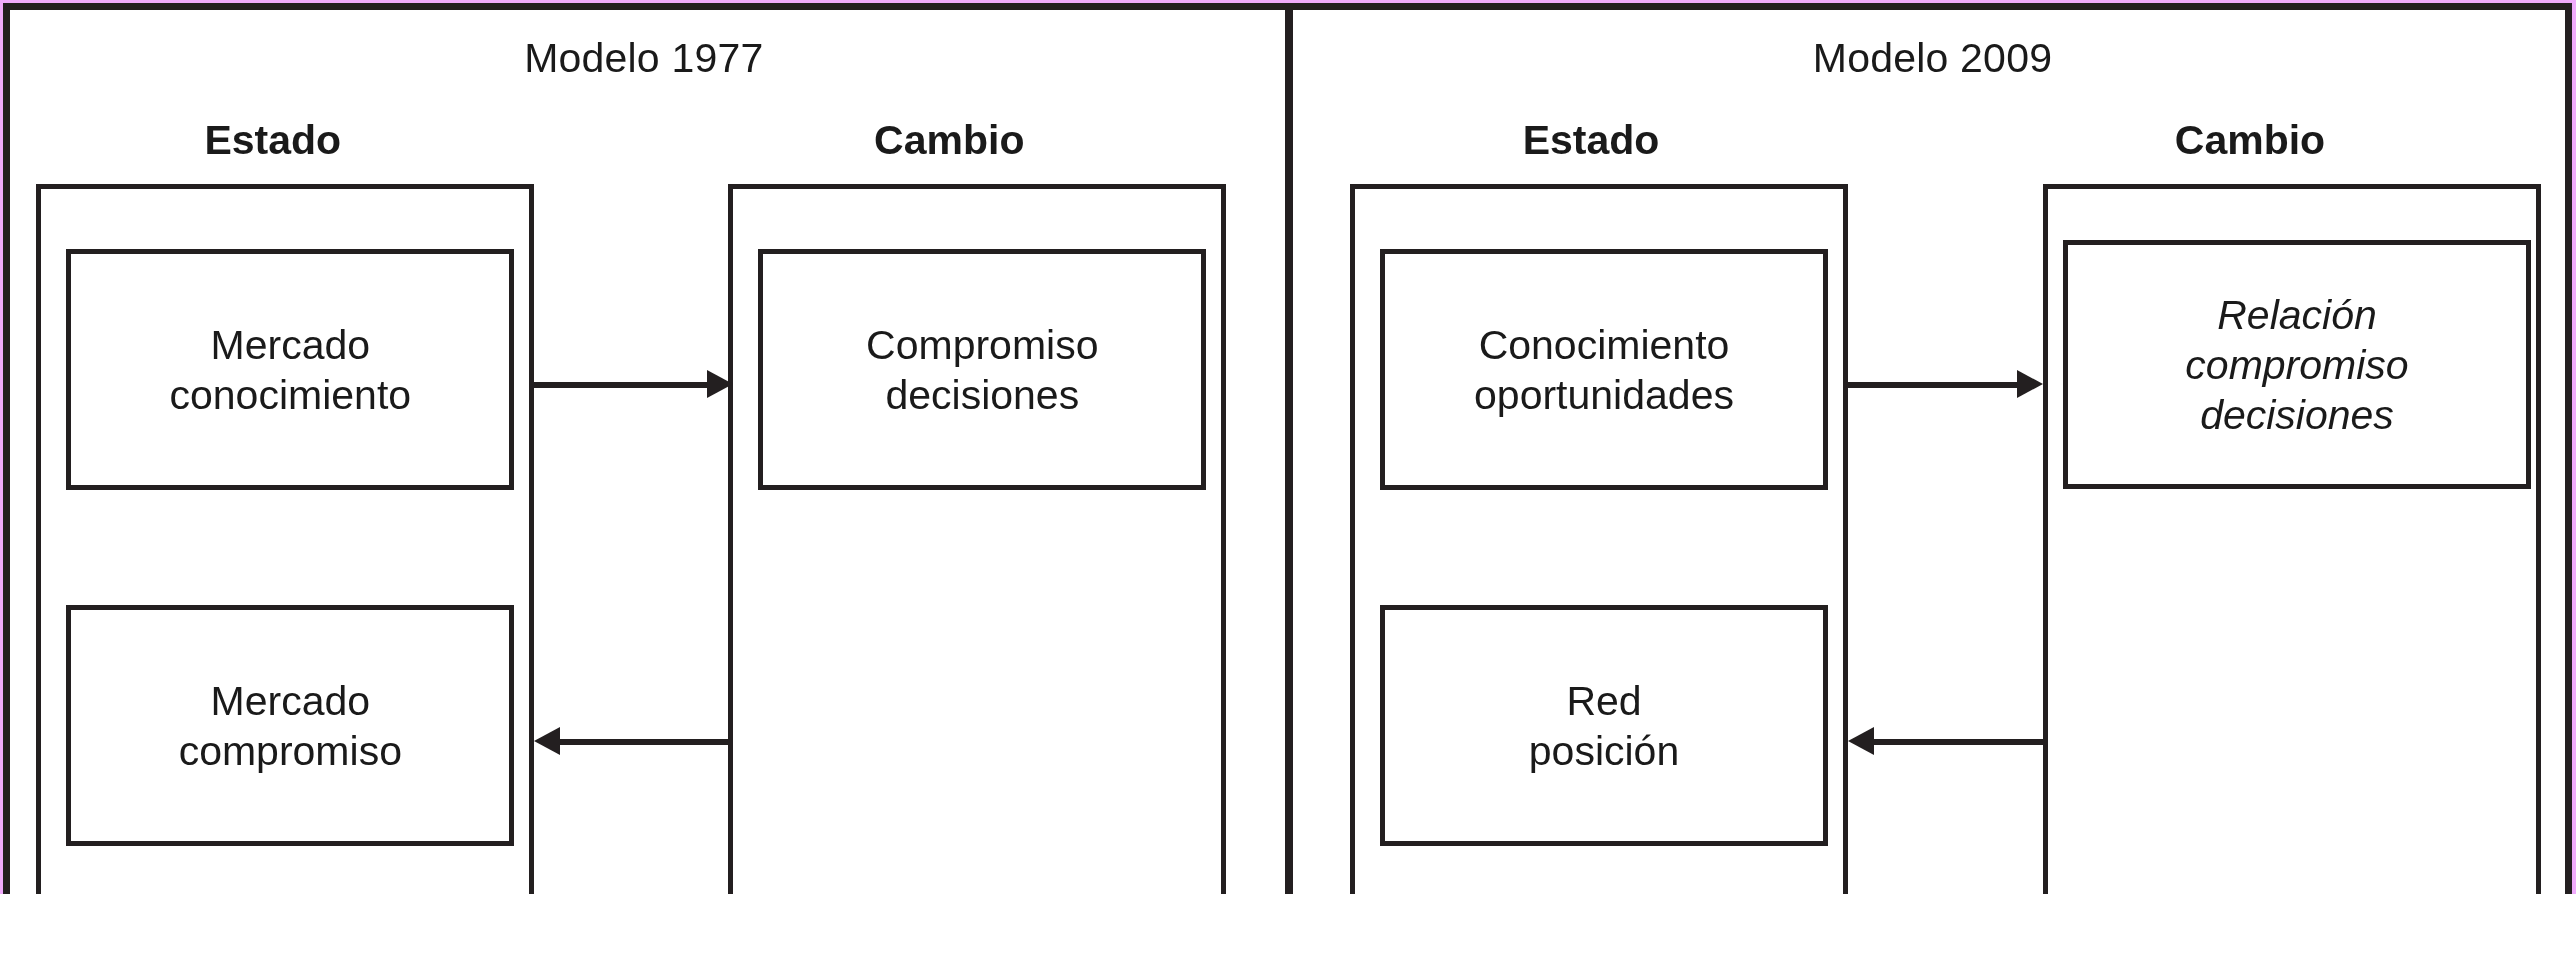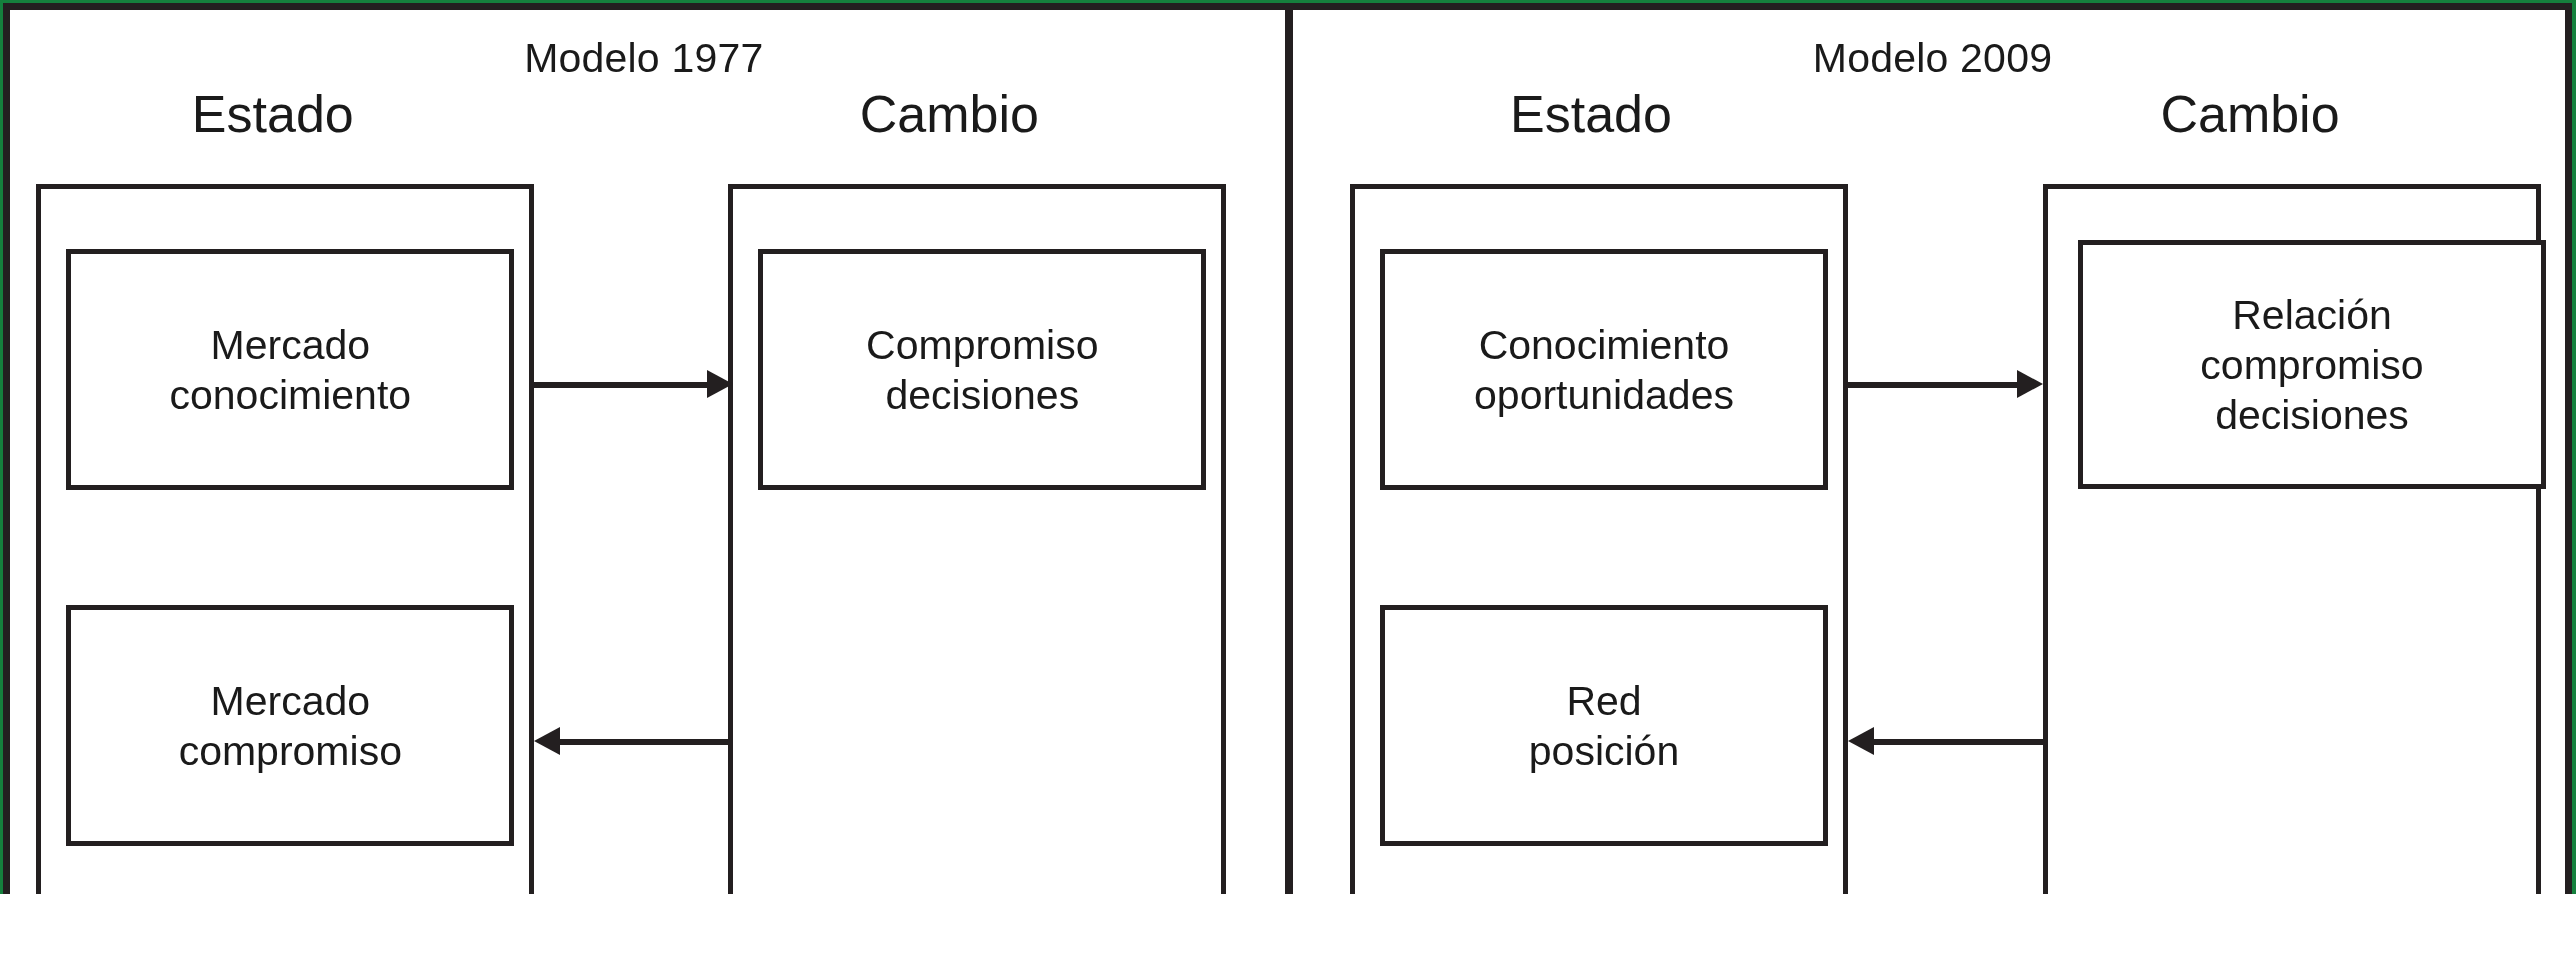--- a/index.html
+++ b/index.html
@@ -11,21 +11,21 @@
     font-family: "Liberation Sans", sans-serif;
     color: #1a1a1a;
     -webkit-font-smoothing: antialiased;
   }
 
   #figure {
     position: relative;
     width: 2576px;
     height: 894px;
     box-sizing: border-box;
-    background: #15803d;
+    background: #f0abfc;
     overflow: hidden;
     padding-left: 34px;
   }
 
   
   .outer-frame {
     position: absolute;
     left: 3.3px;
     top: 3.3px;
     width: 2569px;
@@ -62,25 +62,26 @@
     width: 100%;
     text-align: center;
     font-size: 41px;
     line-height: 46px;
     letter-spacing: 0.2px;
     white-space: nowrap;
   }
 
   .col-header {
     position: absolute;
-    top: 88px;
-    font-size: 52px;
+    top: 114px;
+    font-size: 41px;
     line-height: 46px;
     text-align: center;
     white-space: nowrap;
+    font-weight: bold;
   }
 
   
   .group-box {
     position: absolute;
     top: 181px;
     height: 726px;
     box-sizing: border-box;
     border: 5px solid #231f20;
     background: #ffffff;
@@ -193,21 +194,21 @@
       </div>
 
       <div class="node-box" style="left:25px; top:416px; width:448px; height:241px;justify-content:center;">
         <span class="node-label">Red
 posición</span>
       </div>
     </div>
 
     <div class="group-box" style="left:751px; width:498px;">
 
-      <div class="node-box" style="left:30px; top:51px; width:468px; height:249px;">
+      <div class="node-box" style="left:15px; top:51px; width:468px; height:249px;font-style:italic;">
         <span class="node-label">Relación
 compromiso
 decisiones</span>
       </div>
 
     </div>
 
     <div class="arrow to-right" style="left:556px; top:367px; width:195px;">
       <span class="shaft"></span>
       <span class="head"></span>

